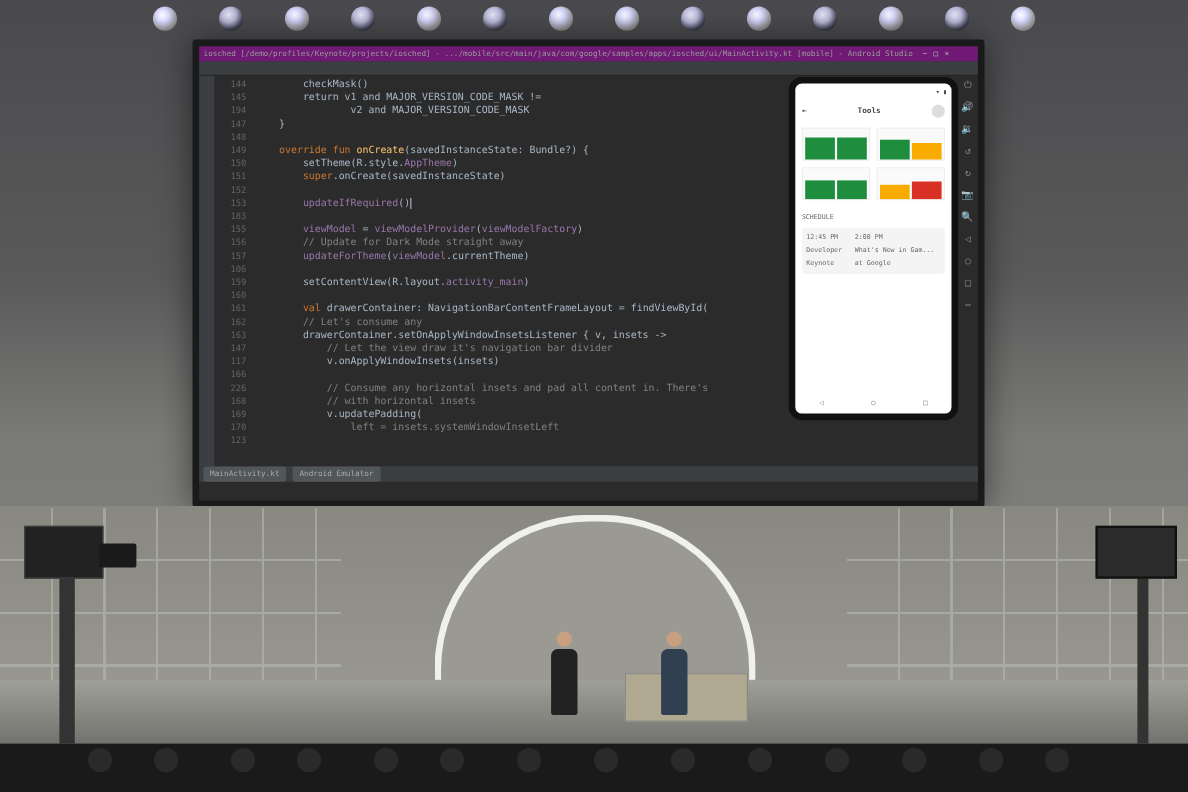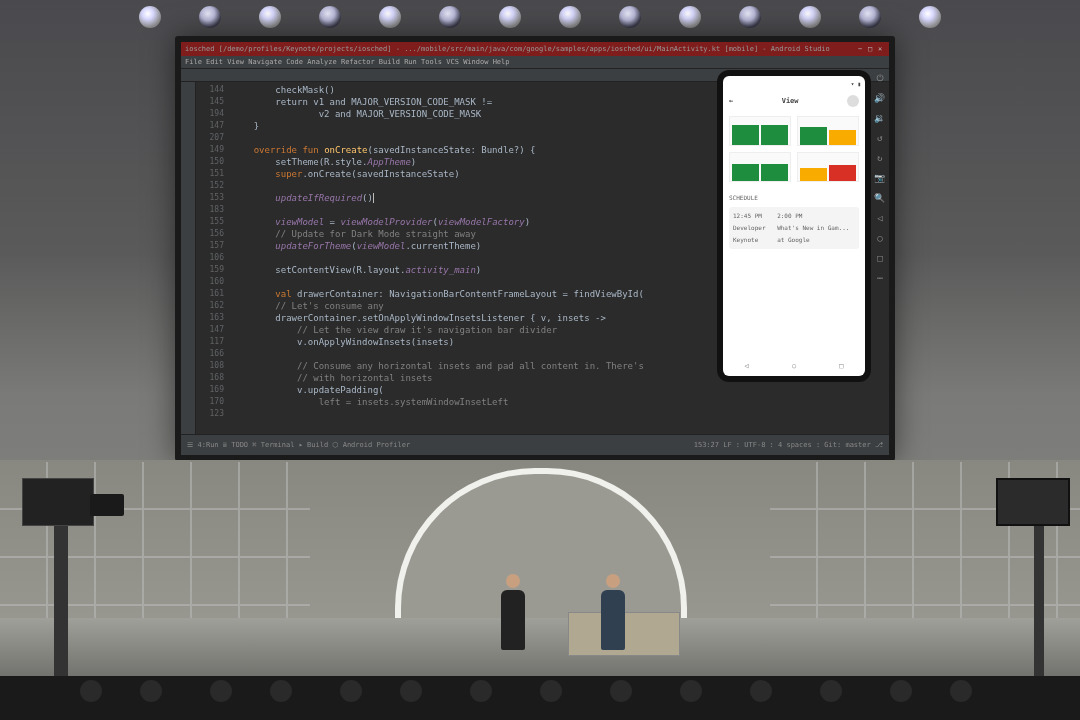--- a/index.html
+++ b/index.html
@@ -6,33 +6,33 @@
 #scene{position:relative;width:1080px;height:720px;background:linear-gradient(to bottom,#4a4a4e 0%,#5a5a5a 35%,#7a7a78 55%,#8a8a86 100%)}
 
 
 .lights{position:absolute;top:6px;left:0;right:0;height:30px;display:flex;justify-content:center;gap:38px}
 .light{width:22px;height:22px;border-radius:50%;background:radial-gradient(circle at 40% 35%,#e8e8f8 0%,#b8b8d8 35%,#383848 70%)}
 .light.on{background:radial-gradient(circle at 40% 35%,#fff 0%,#d8d8ff 28%,#888 70%)}
 
 
 #screen-frame{position:absolute;left:175px;top:36px;width:720px;height:425px;background:#1a1a1a;border-radius:3px;box-shadow:0 0 30px rgba(0,0,0,.5)}
 #ide{position:absolute;left:6px;top:6px;right:6px;bottom:6px;background:#2b2b2b;color:#a9b7c6;font-family:Menlo,Consolas,monospace;font-size:9px;line-height:12px;overflow:hidden}
-.titlebar{height:14px;background:#7f1d1d;display:flex;align-items:center;padding:0 4px;gap:6px;font-size:7px;color:#999;justify-content:space-between}
+.titlebar{height:14px;background:#701a75;display:flex;align-items:center;padding:0 4px;gap:6px;font-size:7px;color:#999;}
 .win-ctrls span{display:inline-block;width:10px;text-align:center;color:#bbb}
 .menubar{height:12px;background:#3c3f41;font-size:7px;color:#aaa;padding:0 4px;border-bottom:1px solid #222}
 .toolbar{height:12px;background:#3c3f41;border-bottom:1px solid #222}
 .ide-body{display:flex;height:calc(100% - 58px)}
 .side-rail{width:14px;background:#3c3f41;border-right:1px solid #222}
 .gutter{width:28px;background:#2b2b2b;color:#606366;text-align:right;padding:2px 4px 0 0;font-size:8px;user-select:none}
 .gutter div{height:12px}
 .code{flex:1;padding:2px 0 0 4px;white-space:pre;overflow:hidden}
 .code .l{height:12px}
 .kw{color:#cc7832}
 .fn{color:#ffc66d}
-.it{color:#9876aa;font-style:italic}
+.it{color:#9876aa;}
 .cmt{color:#808080}
 .statusbar{position:absolute;bottom:0;left:0;right:0;height:20px;background:#3c3f41;font-size:7px;color:#888;display:flex;align-items:center;padding:0 6px;justify-content:space-between;border-top:1px solid #222}
 .tab-row{height:14px;background:#3c3f41;font-size:7px;color:#aaa;display:flex;gap:6px;padding:0 4px;align-items:center}
 .tab{background:#515658;padding:1px 6px;border-radius:2px}
 
 
 #emulator{position:absolute;top:28px;right:18px;width:142px;height:300px;background:#111;border-radius:12px;padding:6px}
 #emu-screen{width:100%;height:100%;background:#fff;border-radius:6px;display:flex;flex-direction:column;font-size:7px;color:#444}
 .emu-status{display:flex;justify-content:flex-end;padding:2px 4px;gap:3px;font-size:6px}
 .emu-header{display:flex;justify-content:space-between;padding:3px 6px;font-weight:600}
@@ -96,66 +96,65 @@
       <div class="light"></div>
       <div class="light on"></div>
   </div>
 
   <div id="screen-frame">
     <div id="ide">
       <div class="titlebar">
         <span>iosched [/demo/profiles/Keynote/projects/iosched] - .../mobile/src/main/java/com/google/samples/apps/iosched/ui/MainActivity.kt [mobile] - Android Studio</span>
         <span class="win-ctrls"><span>−</span><span>□</span><span>×</span></span>
       </div>
-      <div class="menubar">File  Edit  View  Navigate  Code  Analyze  Refactor  Build  Run  Tools  VCS  Window  Help</div>
       <div class="toolbar"></div>
       <div class="ide-body">
         <div class="side-rail"></div>
         <div class="gutter" id="gutter">
             <div>144</div>
             <div>145</div>
             <div>194</div>
             <div>147</div>
-            <div>207</div>
+            <div>148</div>
             <div>149</div>
             <div>150</div>
             <div>151</div>
             <div>152</div>
             <div>153</div>
             <div>183</div>
             <div>155</div>
             <div>156</div>
             <div>157</div>
             <div>106</div>
             <div>159</div>
             <div>160</div>
             <div>161</div>
             <div>162</div>
             <div>163</div>
             <div>147</div>
             <div>117</div>
             <div>166</div>
-            <div>108</div>
+            <div>226</div>
             <div>168</div>
             <div>169</div>
             <div>170</div>
             <div>123</div>
           </div>
         <div class="code" id="code"><div class="l">        checkMask()</div><div class="l">        return v1 and MAJOR_VERSION_CODE_MASK !=</div><div class="l">                v2 and MAJOR_VERSION_CODE_MASK</div><div class="l">    }</div><div class="l"></div><div class="l">    <span class="kw">override fun</span> <span class="fn">onCreate</span>(savedInstanceState: Bundle?) {</div><div class="l">        setTheme(R.style.<span class="it">AppTheme</span>)</div><div class="l">        <span class="kw">super</span>.onCreate(savedInstanceState)</div><div class="l"></div><div class="l">        <span class="it">updateIfRequired</span>()<span style="border-left:1px solid #bbb">&nbsp;</span></div><div class="l"></div><div class="l">        <span class="it">viewModel</span> = <span class="it">viewModelProvider</span>(<span class="it">viewModelFactory</span>)</div><div class="l">        <span class="cmt">// Update for Dark Mode straight away</span></div><div class="l">        <span class="it">updateForTheme</span>(<span class="it">viewModel</span>.currentTheme)</div><div class="l"></div><div class="l">        setContentView(R.layout.<span class="it">activity_main</span>)</div><div class="l"></div><div class="l">        <span class="kw">val</span> drawerContainer: NavigationBarContentFrameLayout = findViewById(</div><div class="l">        <span class="cmt">// Let's consume any</span></div><div class="l">        drawerContainer.setOnApplyWindowInsetsListener { v, insets -&gt;</div><div class="l">            <span class="cmt">// Let the view draw it's navigation bar divider</span></div><div class="l">            v.onApplyWindowInsets(insets)</div><div class="l"></div><div class="l">            <span class="cmt">// Consume any horizontal insets and pad all content in. There's</span></div><div class="l">            <span class="cmt">// with horizontal insets</span></div><div class="l">            v.updatePadding(</div><div class="l">                <span class="cmt">left = insets.systemWindowInsetLeft</span></div></div>
       </div>
 
       <div id="emulator">
         <div id="emu-screen">
           <div class="emu-status">
               <span>▾</span>
               <span>▮</span>
             </div>
           <div class="emu-header">
             <span>←</span>
-            <span>View</span>
+            <span>Tools</span>
             <span class="emu-avatar"></span>
           </div>
           <div class="emu-grid">
             <div class="emu-cell">
                 <div class="bar l" style="height:70%"></div>
                 <div class="bar r" style="height:70%"></div>
               </div>
             <div class="emu-cell">
                 <div class="bar l" style="height:65%"></div>
                 <div class="bar r" style="height:55%;background:#f9ab00"></div>
@@ -199,24 +198,20 @@
           <span>🔍</span>
           <span>◁</span>
           <span>○</span>
           <span>□</span>
           <span>⋯</span>
       </div>
 
       <div class="tab-row">
         <span class="tab">MainActivity.kt</span>
         <span class="tab">Android Emulator</span>
-      </div>
-      <div class="statusbar">
-        <span>☰ 4:Run  ≣ TODO  ⌘ Terminal  ▸ Build  ⬡ Android Profiler</span>
-        <span>153:27  LF : UTF-8 : 4 spaces : Git: master ⎇</span>
       </div>
     </div>
   </div>
 
   <div class="truss"></div>
 
   <div class="stage-back"></div>
   <div class="grid-wall left"></div>
   <div class="grid-wall right"></div>
   <div class="arch"></div>

